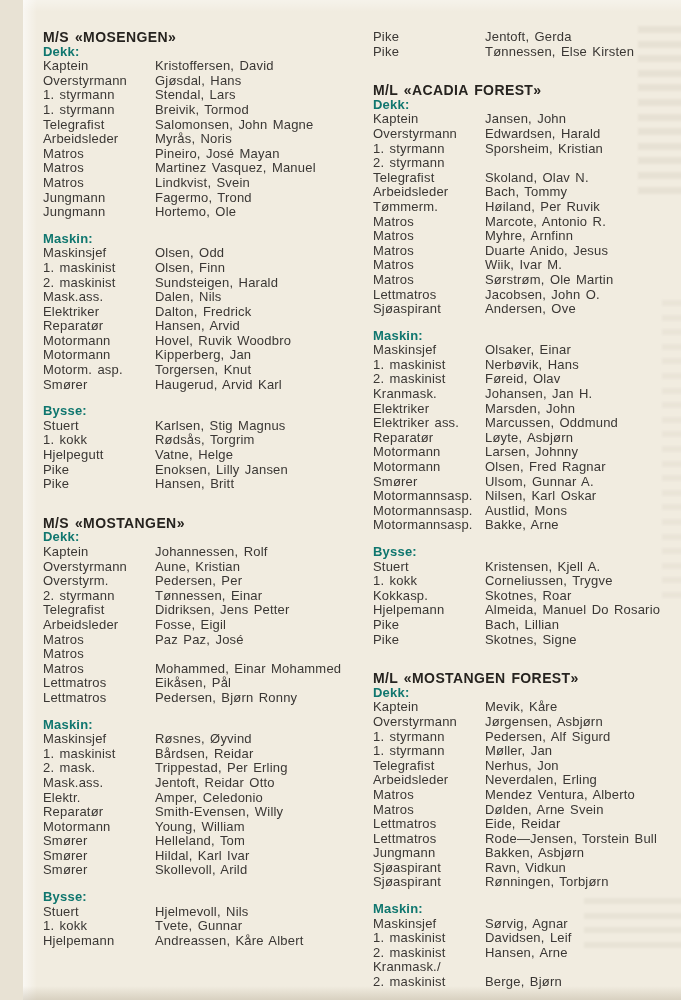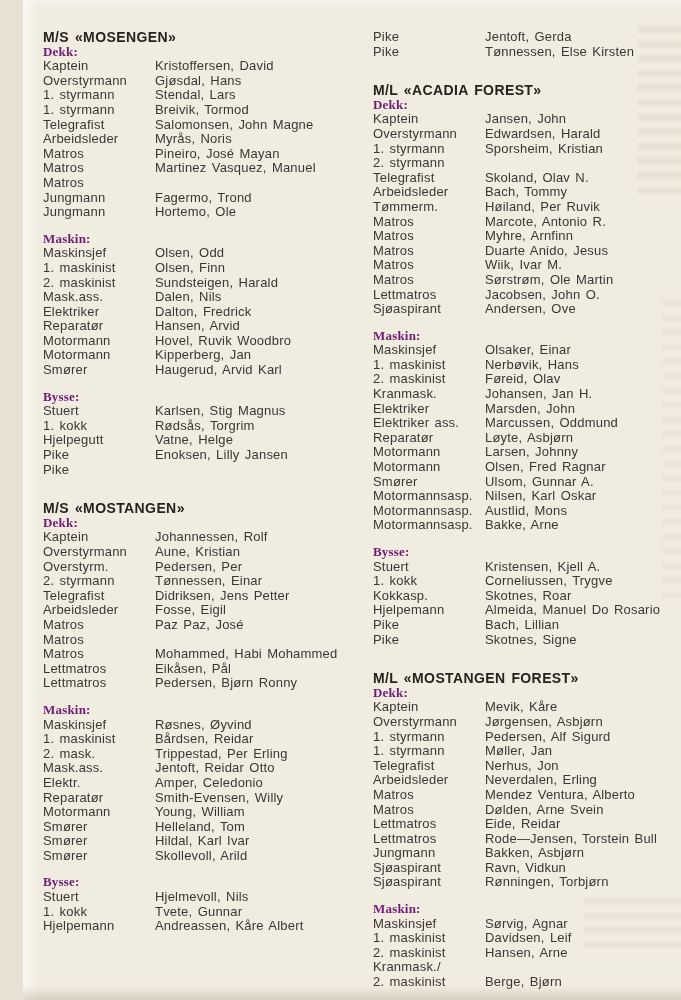--- a/index.html
+++ b/index.html
@@ -69,22 +69,21 @@
   .col > .block:first-child { margin-top: 0; }
 
   .ship-title {
     font-weight: bold;
     font-size: 14px;
     letter-spacing: 0.4px;
     color: #26231f;
   }
   .section-title {
     font-weight: bold;
-    color: #701a75;
-    font-family: Liberation Serif, serif;
+    color: #0f766e;
   }
   .row { display: flex; white-space: nowrap; }
   .role { flex: 0 0 112px; }
   .name { flex: 1 1 auto; }
 </style>
 </head>
 <body>
 
 <div class="page">
   <div class="bleed bleed-top-right"></div>
@@ -124,20 +123,21 @@
         <div class="row">
           <span class="role">Matros</span>
           <span class="name">Pineiro, José Mayan</span>
         </div>
         <div class="row">
           <span class="role">Matros</span>
           <span class="name">Martinez Vasquez, Manuel</span>
         </div>
         <div class="row">
           <span class="role">Matros</span>
+          <span class="name">Lindkvist, Svein</span>
         </div>
         <div class="row">
           <span class="role">Jungmann</span>
           <span class="name">Fagermo, Trond</span>
         </div>
         <div class="row">
           <span class="role">Jungmann</span>
           <span class="name">Hortemo, Ole</span>
         </div>
       </div>
@@ -169,20 +169,24 @@
         </div>
         <div class="row">
           <span class="role">Motormann</span>
           <span class="name">Hovel, Ruvik Woodbro</span>
         </div>
         <div class="row">
           <span class="role">Motormann</span>
           <span class="name">Kipperberg, Jan</span>
         </div>
         <div class="row">
+          <span class="role">Motorm. asp.</span>
+          <span class="name">Torgersen, Knut</span>
+        </div>
+        <div class="row">
           <span class="role">Smører</span>
           <span class="name">Haugerud, Arvid Karl</span>
         </div>
       </div>
       <div class="block block-section">
         <div class="section-title">Bysse:</div>
         <div class="row">
           <span class="role">Stuert</span>
           <span class="name">Karlsen, Stig Magnus</span>
         </div>
@@ -193,20 +197,21 @@
         <div class="row">
           <span class="role">Hjelpegutt</span>
           <span class="name">Vatne, Helge</span>
         </div>
         <div class="row">
           <span class="role">Pike</span>
           <span class="name">Enoksen, Lilly Jansen</span>
         </div>
         <div class="row">
           <span class="role">Pike</span>
+          <span class="name">Hansen, Britt</span>
         </div>
       </div>
       <div class="block block-ship">
         <div class="ship-title">M/S «MOSTANGEN»</div>
       </div>
       <div class="block block-section">
         <div class="section-title">Dekk:</div>
         <div class="row">
           <span class="role">Kaptein</span>
           <span class="name">Johannessen, Rolf</span>
@@ -233,21 +238,21 @@
         </div>
         <div class="row">
           <span class="role">Matros</span>
           <span class="name">Paz Paz, José</span>
         </div>
         <div class="row">
           <span class="role">Matros</span>
         </div>
         <div class="row">
           <span class="role">Matros</span>
-          <span class="name">Mohammed, Habi Mohammed</span>
+          <span class="name">Mohammed, Einar Mohammed</span>
         </div>
         <div class="row">
           <span class="role">Lettmatros</span>
           <span class="name">Eikåsen, Pål</span>
         </div>
         <div class="row">
           <span class="role">Lettmatros</span>
           <span class="name">Pedersen, Bjørn Ronny</span>
         </div>
       </div>

